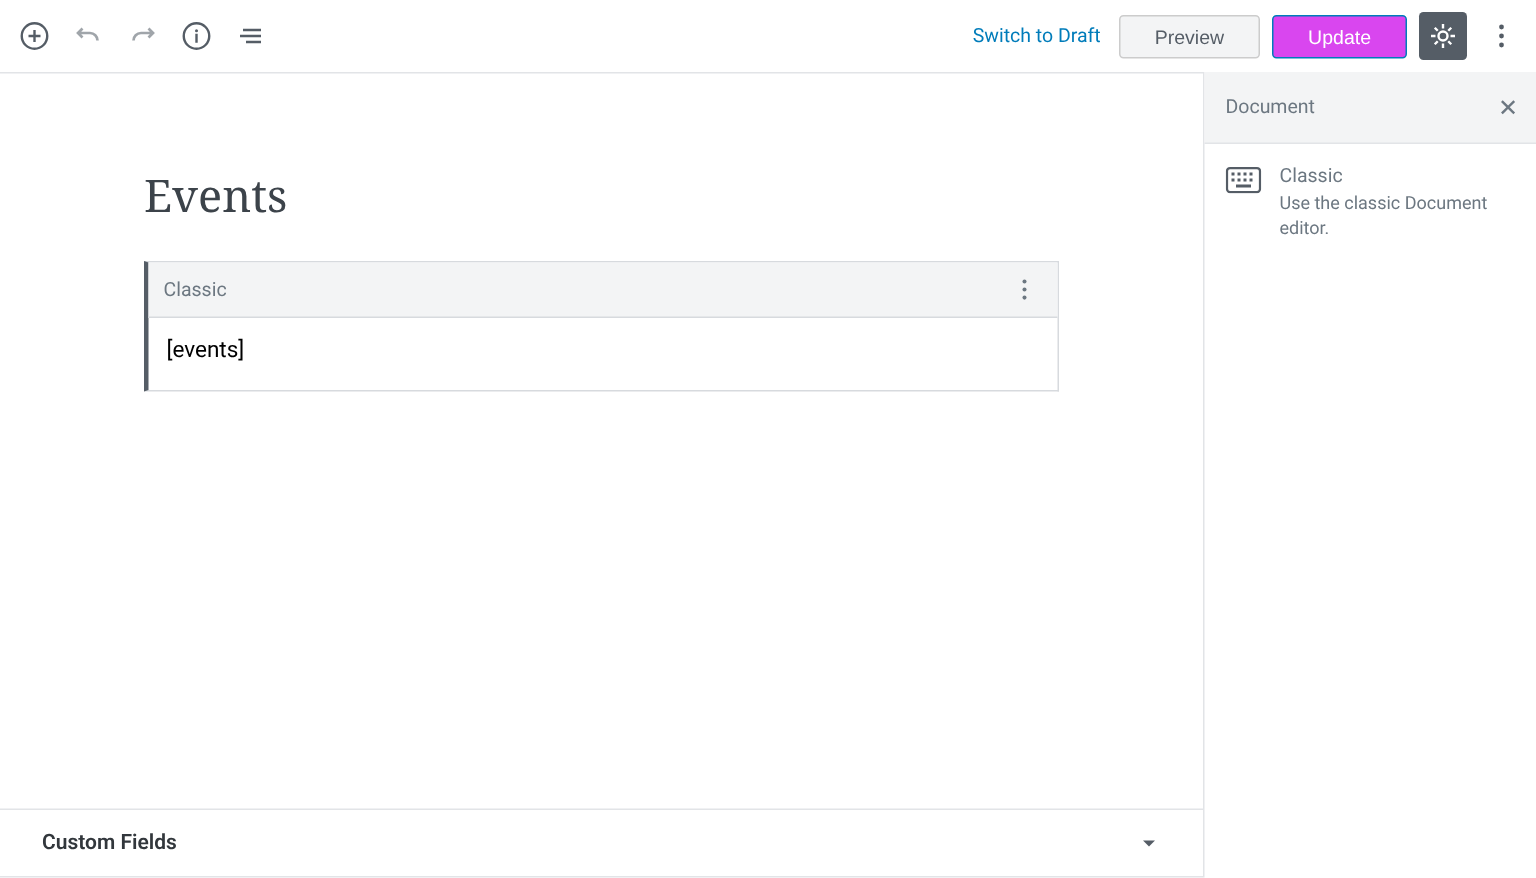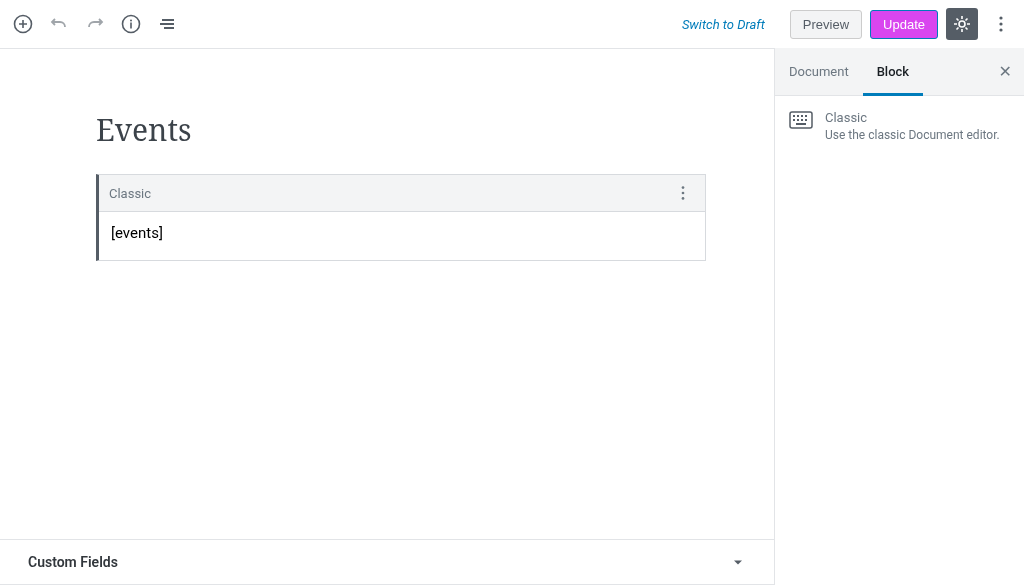--- a/index.html
+++ b/index.html
@@ -45,25 +45,24 @@
     .icon-btn.dark {
       background: #555d66;
       color: #fff;
       width: 32px;
       height: 32px;
     }
     .switch-link {
       color: #007cba;
       text-decoration: none;
       font-size: 13px;
-      margin-right: 17px;
-      font-style: italic;
+      margin-right: 4px;
     }
     .btn {
-      padding: 6px 12px;
+      padding: 6px 23px;
       border-radius: 3px;
       font-size: 13px;
       cursor: pointer;
       border: 1px solid #ccc;
       background: #f3f4f5;
       color: #555d66;
       text-align: center;
     }
     .btn.primary {
       background: #d946ef;
@@ -126,21 +125,21 @@
       align-items: center;
       justify-content: space-between;
       background: #fff;
     }
     .panel-title {
       font-size: 14px;
       font-weight: 600;
       color: #32373c;
     }
     .sidebar {
-      width: 250px;
+      width: 222px;
       border-left: 1px solid #e2e4e7;
       background: #fff;
     }
     .sidebar-tabs {
       display: flex;
       align-items: center;
       border-bottom: 1px solid #e2e4e7;
       background: #f3f4f5;
       height: 48px;
       position: relative;
@@ -299,21 +298,20 @@
         <svg width="16" height="16" viewBox="0 0 20 20">
             <path d="M5 8l5 5 5-5" fill="#555d66"></path>
           </svg>
       </span>
     </div>
   </div>
 
   <aside class="sidebar">
     <div class="sidebar-tabs">
       <div class="tab">Document</div>
-      <div class="tab active">Block</div>
       <div class="close-sidebar">
         <span>✕</span>
       </div>
     </div>
     <div class="block-info">
       <div class="block-icon">
         <svg width="24" height="18" viewBox="0 0 24 18">
             <rect x="1" y="1" width="22" height="16" rx="2" fill="none" stroke="#555d66" stroke-width="1.5"></rect>
             <rect x="4" y="4" width="2" height="2" fill="#555d66"></rect>
             <rect x="8" y="4" width="2" height="2" fill="#555d66"></rect>

